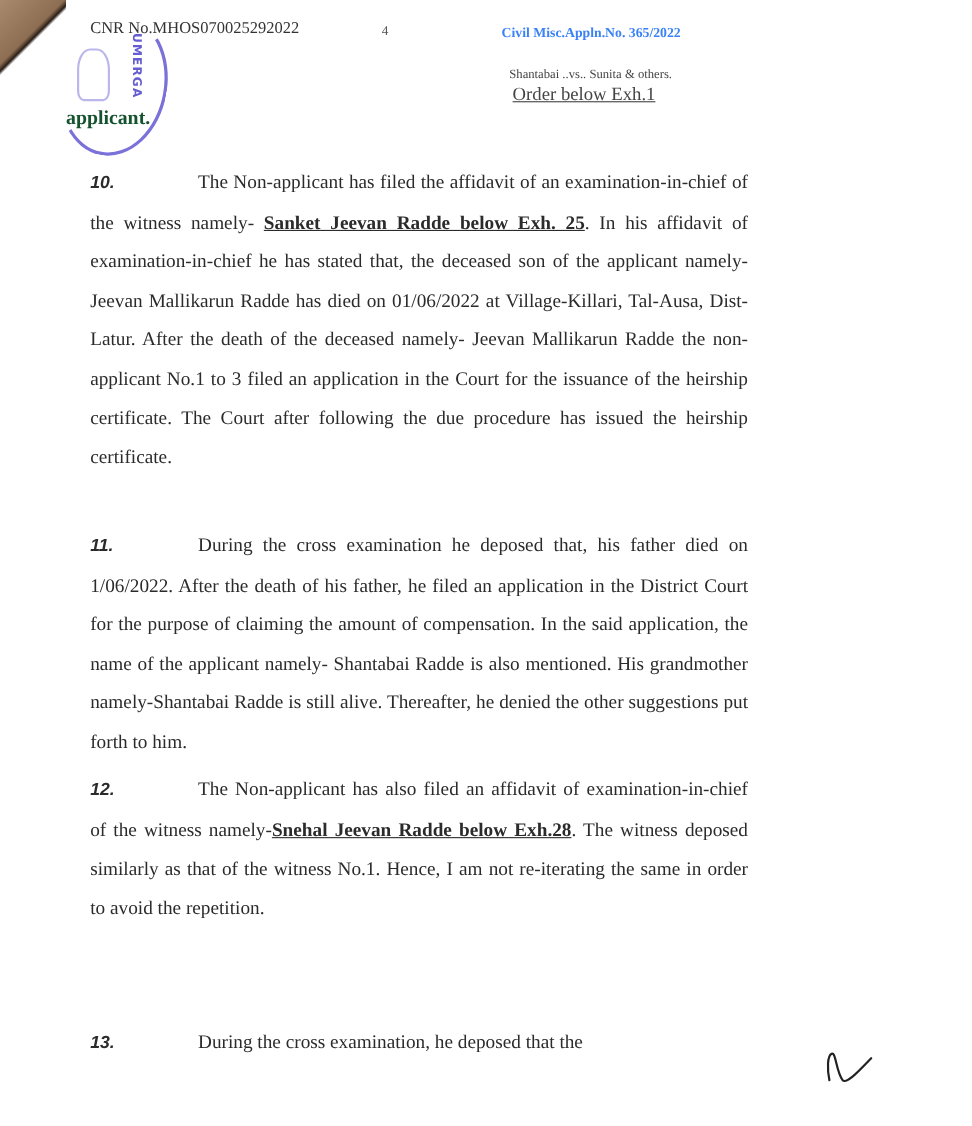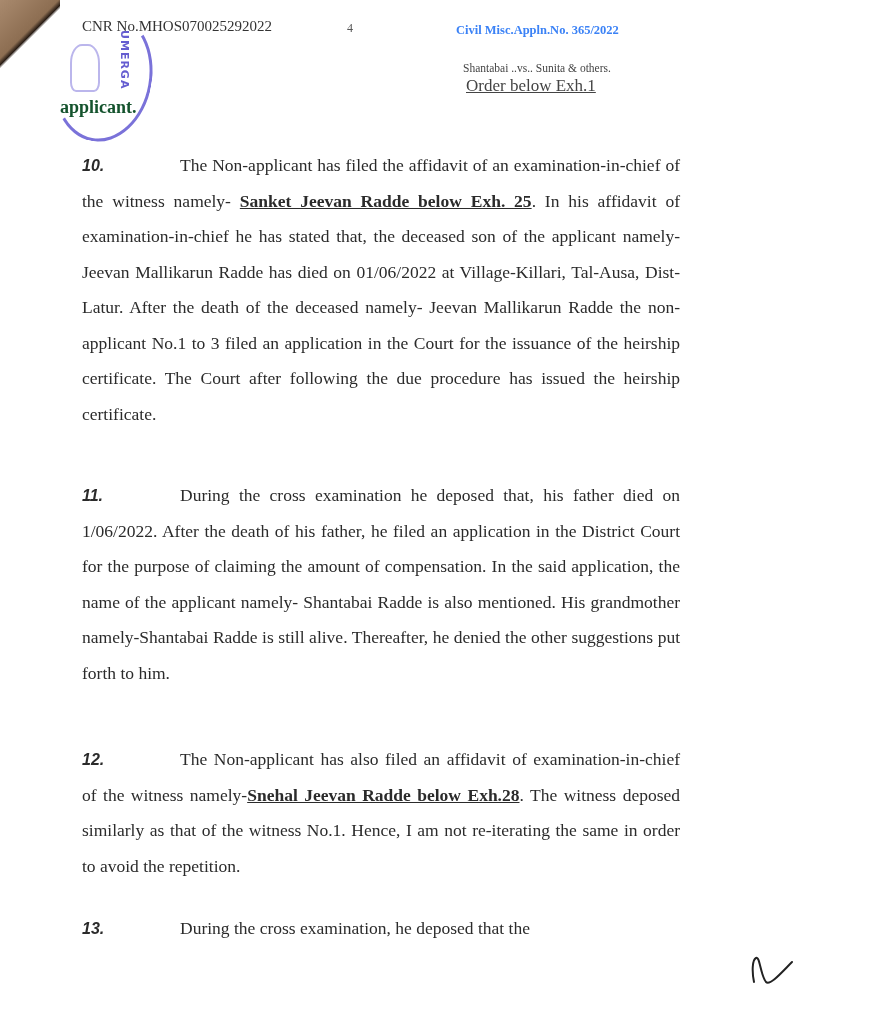--- a/index.html
+++ b/index.html
@@ -69,23 +69,23 @@
 <div class="carry">applicant.</div>
 
 <div class="para" style="top:148px;">
   <span class="num">10.</span><span>The Non-applicant has filed the affidavit of an examination-in-chief of the witness namely- </span><span class="u">Sanket Jeevan Radde below Exh. 25</span><span>. In his affidavit of examination-in-chief he has stated that, the deceased son of the applicant namely- Jeevan Mallikarun Radde has died on 01/06/2022 at Village-Killari, Tal-Ausa, Dist-Latur. After the death of the deceased namely- Jeevan Mallikarun Radde the non-applicant No.1 to 3 filed an application in the Court for the issuance of the heirship certificate. The Court after following the due procedure has issued the heirship certificate.</span>
 </div>
 
 <div class="para" style="top:478px;">
   <span class="num">11.</span><span>During the cross examination he deposed that, his father died on 1/06/2022. After the death of his father, he filed an application in the District Court for the purpose of claiming the amount of compensation. In the said application, the name of the applicant namely- Shantabai Radde is also mentioned. His grandmother namely-Shantabai Radde is still alive. Thereafter, he denied the other suggestions put forth to him.</span>
 </div>
 
-<div class="para" style="top:742px;">
+<div class="para" style="top:700px;">
   <span class="num">12.</span><span>The Non-applicant has also filed an affidavit of examination-in-chief of the witness namely-</span><span class="u">Snehal Jeevan Radde below Exh.28</span><span>. The witness deposed similarly as that of the witness No.1. Hence, I am not re-iterating the same in order to avoid the repetition.</span>
 </div>
 
-<div class="para" style="top:911px;">
+<div class="para" style="top:930px;">
   <span class="num">13.</span><span>During the cross examination, he deposed that the</span>
 </div>
 
 <svg class="sig" width="48" height="36" viewBox="0 0 48 36">
   <path d="M6 30 C4 20, 4 8, 8 6 C12 4, 12 22, 18 30 C22 34, 34 20, 44 10" fill="none" stroke="#222" stroke-width="2" stroke-linecap="round"></path>
 </svg>
 
 </body></html>

